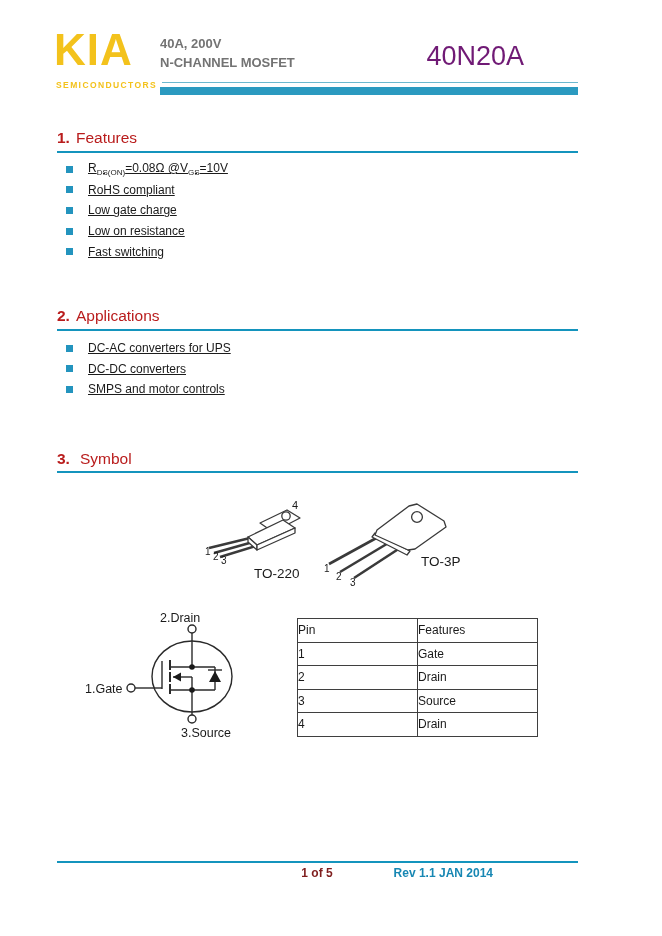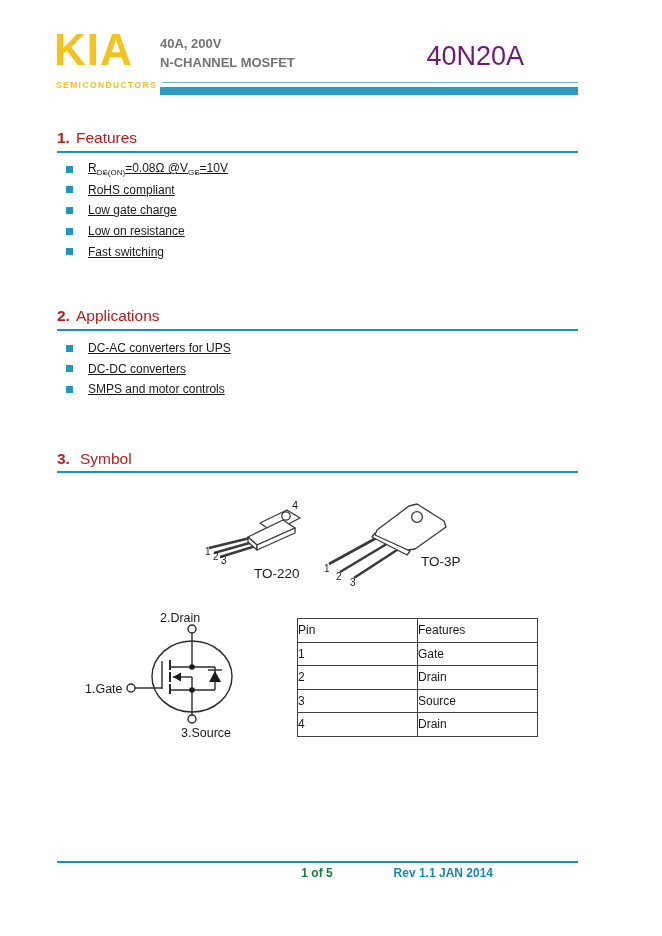--- a/index.html
+++ b/index.html
@@ -29,21 +29,21 @@
   
   .pin-table{left:297px;top:618px;border-collapse:collapse;table-layout:fixed;}
   .pin-table th,.pin-table td{
     border:1.4px solid #3f3f3f;width:119px;height:22.5px;
     text-align:left;vertical-align:middle;font-size:12px;font-weight:400;padding:0;color:#1a1a1a;
   }
   
   svg text{font-family:"Liberation Sans","DejaVu Sans",sans-serif;fill:#1a1a1a;}
   
   .footer-rule{left:57px;top:861px;width:551px;height:2px;background:#1494bd;}
-  .footer-page{left:57px;top:866px;width:520px;text-align:center;font-size:12px;font-weight:700;color:#15803d;}
+  .footer-page{left:57px;top:866px;width:520px;text-align:center;font-size:12px;font-weight:700;color:#7f1d1d;}
   .footer-rev{right:85px;top:866px;font-size:12px;font-weight:700;color:#1787b3;}
 </style>
 </head>
 <body>
 
 <div class="page">
 
   <div class="abs logo">KIA</div>
   <div class="abs logo-sub">SEMICONDUCTORS</div>
   <div class="abs subtitle">

